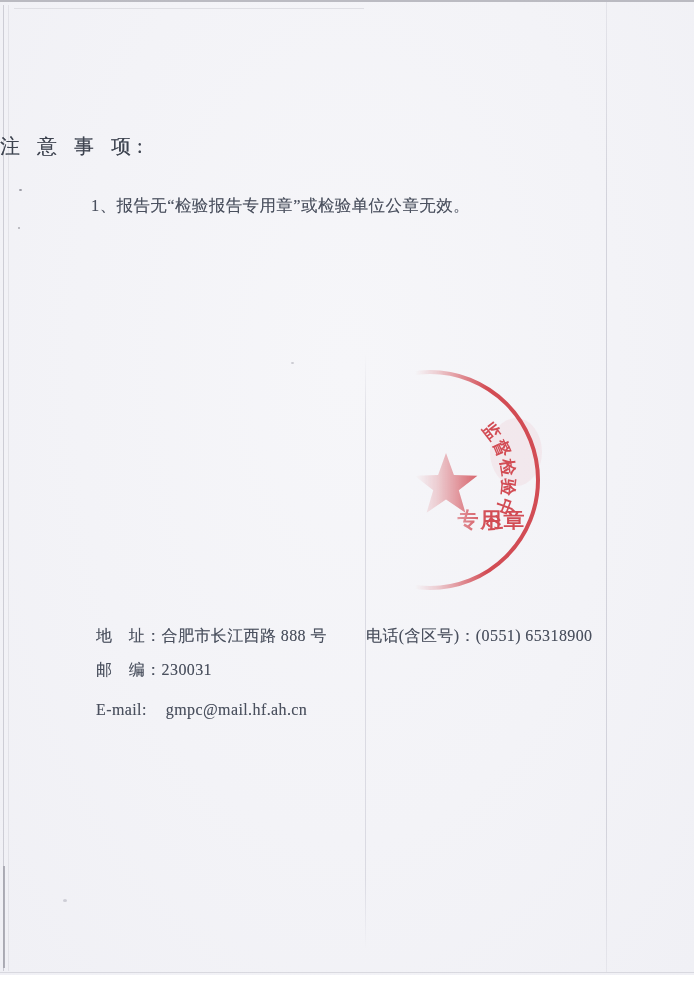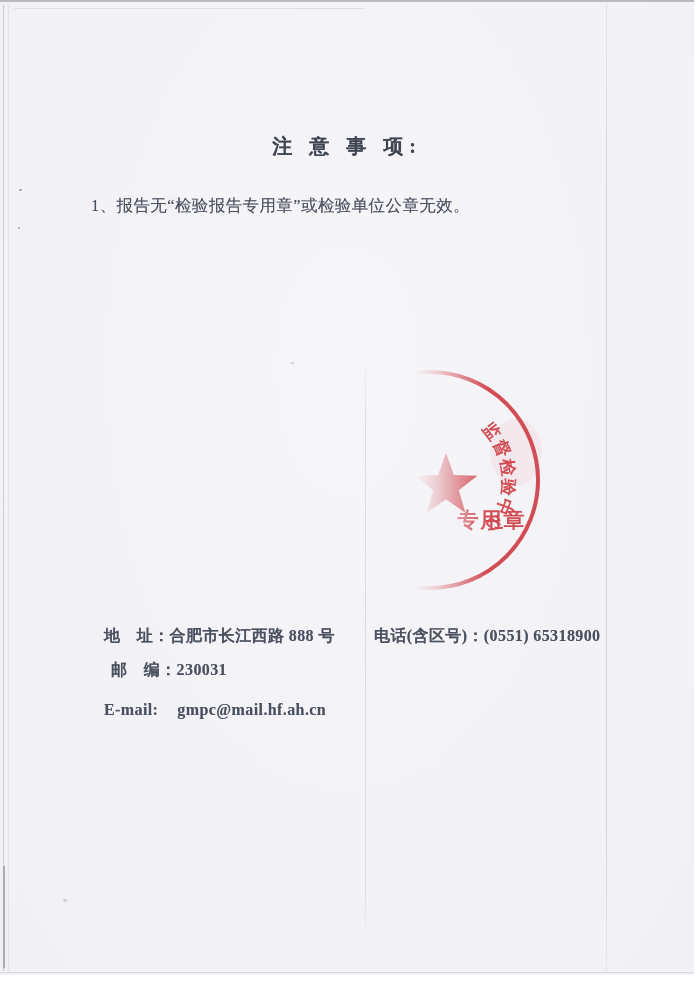--- a/index.html
+++ b/index.html
@@ -28,44 +28,43 @@
                    background: linear-gradient(to bottom, rgba(193,193,205,0), rgba(193,193,205,.5) 12%, rgba(193,193,205,.5) 88%, rgba(193,193,205,0)); }
   .speck { position: absolute; border-radius: 50%; }
   .speck-1 { left: 19px; top: 189px; width: 3px; height: 2px; background: #8a8a93; opacity: .85; }
   .speck-2 { left: 18px; top: 227px; width: 2px; height: 2px; background: #9a9aa3; opacity: .8; }
   .speck-3 { left: 63px; top: 899px; width: 4px; height: 3px; background: #b6b6bf; opacity: .6; }
   .speck-4 { left: 291px; top: 362px; width: 3px; height: 2px; background: #aeaeb8; opacity: .6; }
 
   
   .notice-title {
     position: absolute; left: 0; top: 133px; width: 694px;
-    text-align: center;
-    font-size: 20px; font-weight: bold;
+    font-size: 20px; font-weight: normal;
     letter-spacing: 6px;
     color: #3e4450;
     text-shadow: 0 0 .5px rgba(62,68,80,.55);
   }
   .notice-list {
     position: absolute; left: 88px; top: 196px; width: 520px;
     font-size: 16.5px; color: #4a505e;
     text-shadow: 0 0 .5px rgba(74,80,94,.45);
     letter-spacing: .4px;
   }
   .notice-list p { margin: 0 0 15px 3px; line-height: 20px; white-space: nowrap; }
 
   .stamp-svg { position: absolute; left: 310px; top: 355px; }
 
   .contact-block {
     position: absolute; left: 88px; top: 0; width: 560px;
     font-size: 16px; color: #4a505e;
     text-shadow: 0 0 .5px rgba(74,80,94,.45);
   }
-  .contact-row { position: absolute; left: 16px; display: flex; white-space: nowrap; letter-spacing: .4px; font-weight: bold; }
+  .contact-row { position: absolute; left: 8px; display: flex; white-space: nowrap; letter-spacing: .4px; }
   .contact-row-1 { top: 626px; }
-  .contact-row-2 { top: 660px; margin-left: 7px; }
+  .contact-row-2 { top: 660px; }
   .contact-row-email { top: 701px; }
   .contact-left { width: 270px; flex: 0 0 270px; }
   .contact-label { }
   .contact-value { }
   .email-label { margin-right: 19px; }
 </style>
 </head>
 <body>
 
 <div class="scan-page">

